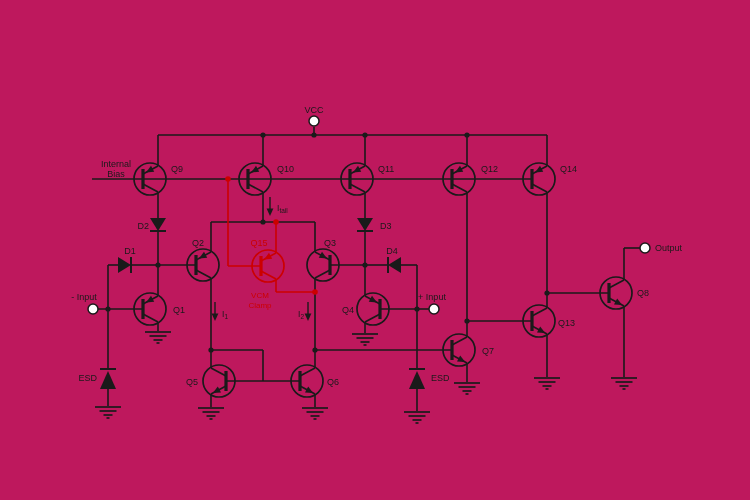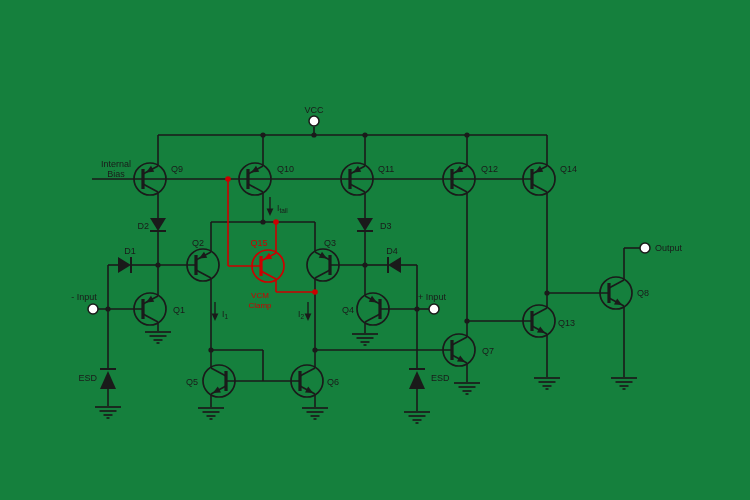--- a/index.html
+++ b/index.html
@@ -1,16 +1,16 @@
 <!DOCTYPE html>
 <html><head>
 <meta charset="utf-8">
 <style>
   html,body{margin:0;padding:0;background:#ffffff;}
-  .canvas{width:750px;height:500px;background:#15803d;position:relative;overflow:hidden;}
+  .canvas{width:750px;height:500px;background:#be185d;position:relative;overflow:hidden;}
   svg{display:block;}
   svg text{font-family:"Liberation Sans","DejaVu Sans",sans-serif;font-size:9px;fill:#1a1a1a;}
   svg text.rtext{fill:#cc0000;}
   svg text.small{font-size:8px;}
   svg text.cur{font-size:8.5px;}
   svg tspan.sub{font-size:6.5px;}
   .wire{stroke:#1a1a1a;stroke-width:1.6;fill:none;}
   .rwire{stroke:#cc0000;stroke-width:1.6;fill:none;}
   .term{fill:#ffffff;stroke:#1a1a1a;stroke-width:1.5;}
 </style>

